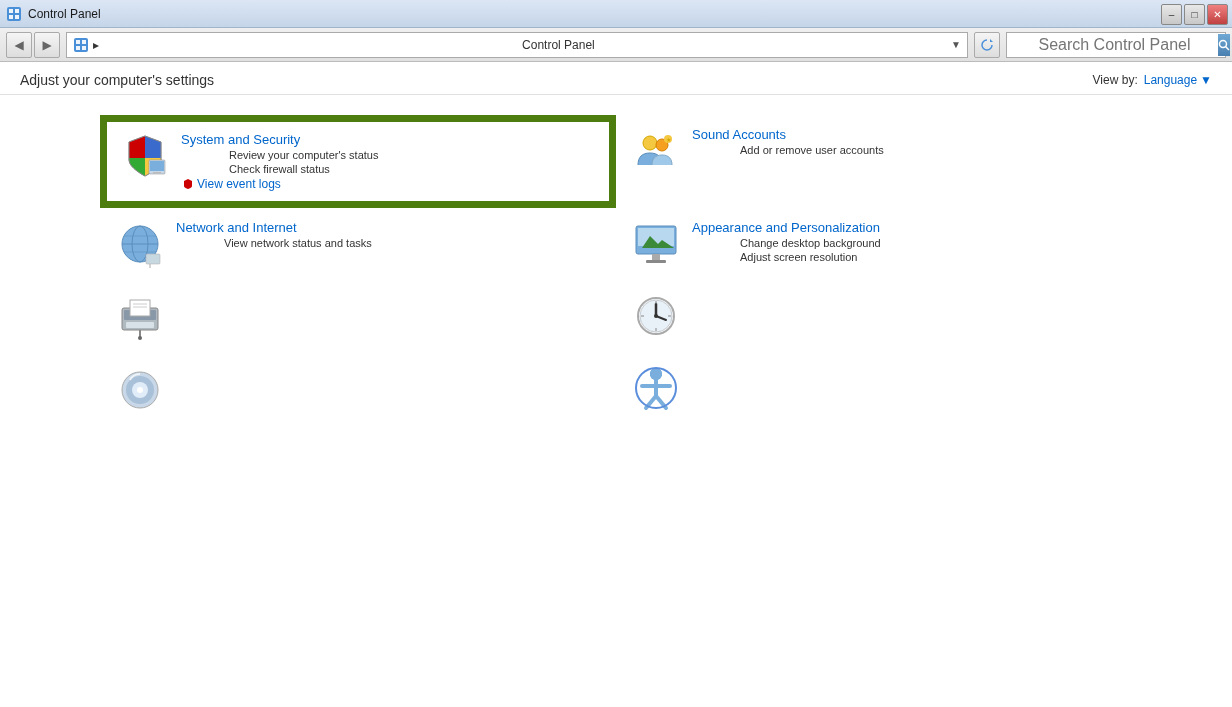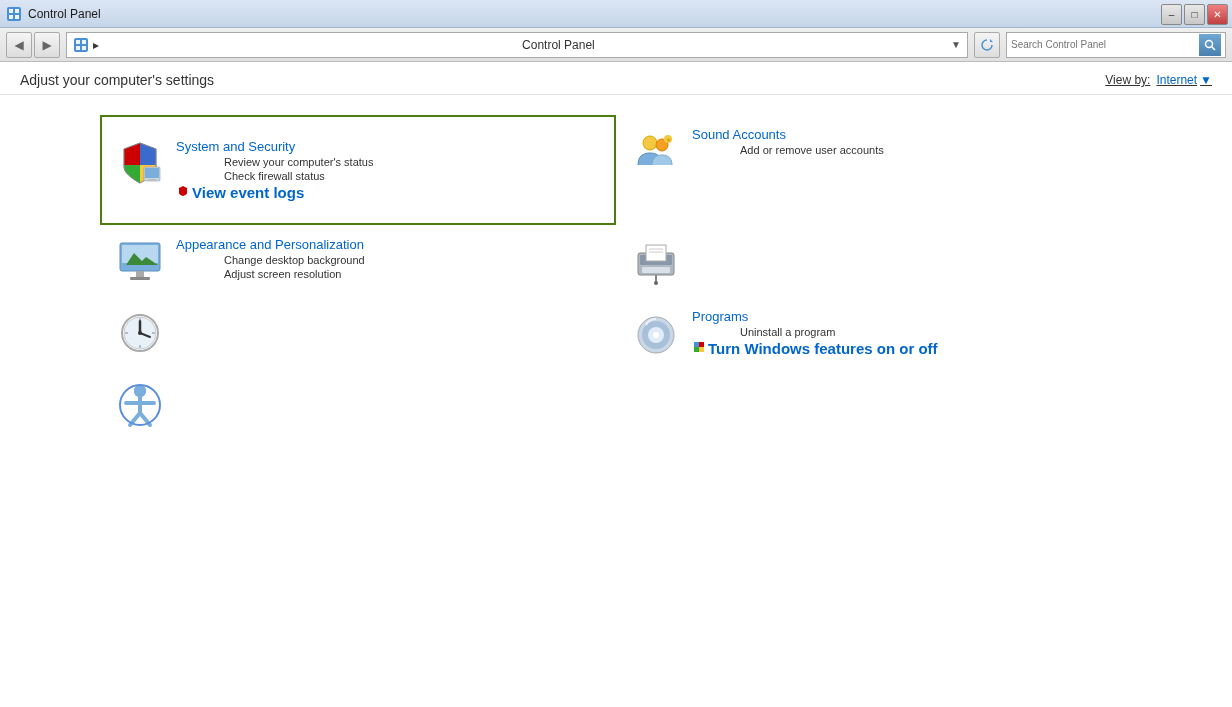--- a/index.html
+++ b/index.html
@@ -115,24 +115,25 @@
       align-items: center;
       background: white;
       border: 1px solid #aaa;
       height: 26px;
       width: 220px;
       padding: 0 4px;
     }
     .search-input {
       border: none;
       outline: none;
-      font-size: 10px;
+      font-size: 16px;
       color: #ef4444;
       flex: 1;
       background: transparent;
+      text-align: center;
     }
     .search-btn {
       width: 22px; height: 22px;
       background: linear-gradient(to bottom, #6fa8d4, #4a80b0);
       border: none;
       display: flex; align-items: center; justify-content: center;
       cursor: pointer;
       color: white;
       font-size: 10px;
     }
@@ -158,21 +159,20 @@
       font-size: 14px;
       font-weight: normal;
       color: #333;
     }
     .view-by {
       display: flex;
       align-items: center;
       gap: 6px;
       font-size: 12px;
       color: #333;
-      text-decoration: underline;
     }
     .view-by-dropdown {
       display: flex;
       align-items: center;
       gap: 3px;
       cursor: pointer;
       color: #0066cc;
     }
 
     
@@ -185,22 +185,22 @@
     }
 
     .category-item {
       display: flex;
       align-items: flex-start;
       padding: 12px 16px;
       cursor: pointer;
       gap: 12px;
     }
     .category-item.highlighted {
-      border: 2px solid #4d7c0f;
-      padding: 22px 14px;
+      border: 7px solid #4d7c0f;
+      padding: 10px 14px;
     }
     .category-icon {
       width: 48px;
       height: 48px;
       flex-shrink: 0;
       display: flex;
       align-items: center;
       justify-content: center;
     }
     .category-text {
@@ -209,28 +209,27 @@
       gap: 2px;
     }
     .category-title {
       font-size: 13px;
       color: #0066cc;
       font-weight: normal;
       text-decoration: none;
       cursor: pointer;
     }
     .category-link {
-      font-size: 15px;
+      font-size: 12px;
       color: #0066cc;
       text-decoration: none;
       cursor: pointer;
       display: flex;
-      align-items: flex-start;
+      align-items: flex-end;
       gap: 2px;
-      font-weight: bold;
     }
     .category-desc {
       font-size: 11px;
       color: #333;
       margin-left: 48px;
     }
 
     
     .small-icon {
       width: 14px;
@@ -296,21 +295,21 @@
     </div>
   </div>
 </div>
 
 <div class="main-content">
   <div class="content-header">
     <span class="adjust-settings-text">Adjust your computer's settings</span>
     <div class="view-by">
       <span>View by:</span>
       <div class="view-by-dropdown">
-        <span>Internet</span>
+        <span>Language</span>
         <span>▼</span>
       </div>
     </div>
   </div>
 
   <div class="categories">
 
     <div class="category-item highlighted">
       <div class="category-icon">
         <svg width="48" height="48" viewBox="0 0 48 48">
@@ -358,20 +357,39 @@
           <circle cx="36" cy="12" r="4" fill="#f5c842"></circle>
           <text x="34" y="15" font-size="6" fill="#d4a800">★</text>
         </svg>
       </div>
       <div class="category-text">
         <span class="category-title">Sound Accounts</span>
         <span class="category-desc">Add or remove user accounts</span>
       </div>
     </div>
 
+    <div class="category-item">
+      <div class="category-icon">
+        <svg width="48" height="48" viewBox="0 0 48 48">
+
+          <circle cx="24" cy="24" r="18" fill="#7aaedc" stroke="#5a8ebc" stroke-width="1"></circle>
+          <ellipse cx="24" cy="24" rx="8" ry="18" fill="none" stroke="#5a8ebc" stroke-width="1"></ellipse>
+          <line x1="6" y1="24" x2="42" y2="24" stroke="#5a8ebc" stroke-width="1"></line>
+          <line x1="8" y1="16" x2="40" y2="16" stroke="#5a8ebc" stroke-width="0.5"></line>
+          <line x1="8" y1="32" x2="40" y2="32" stroke="#5a8ebc" stroke-width="0.5"></line>
+
+          <rect x="30" y="34" width="14" height="10" rx="1" fill="#c8d8e0" stroke="#aaa" stroke-width="0.5"></rect>
+          <line x1="34" y1="44" x2="34" y2="48" stroke="#aaa" stroke-width="1"></line>
+        </svg>
+      </div>
+      <div class="category-text">
+        <span class="category-title">Network and Internet</span>
+        <span class="category-desc">View network status and tasks</span>
+      </div>
+    </div>
 
     <div class="category-item">
       <div class="category-icon">
         <svg width="48" height="48" viewBox="0 0 48 48">
 
           <rect x="4" y="6" width="40" height="28" rx="2" fill="#7aaedc" stroke="#5a8ebc" stroke-width="1"></rect>
           <rect x="6" y="8" width="36" height="24" fill="#b8d8f0"></rect>
 
           <rect x="6" y="26" width="36" height="6" fill="#7aaedc"></rect>
           <polygon points="10,28 18,16 26,24 30,20 42,28" fill="#3a8a3a"></polygon>
@@ -431,35 +449,20 @@
         <svg width="48" height="48" viewBox="0 0 48 48">
 
           <circle cx="24" cy="26" r="18" fill="#c8d8e8" stroke="#aaa" stroke-width="1"></circle>
           <circle cx="24" cy="26" r="14" fill="#a8c0d8"></circle>
           <circle cx="24" cy="26" r="8" fill="#e0ecf8"></circle>
           <circle cx="24" cy="26" r="3" fill="white"></circle>
 
           <path d="M14 16 C16 12 20 10 24 10" stroke="white" stroke-width="2" fill="none" opacity="0.7"></path>
         </svg>
       </div>
-      <div class="category-text">
-        <span class="category-title">Programs</span>
-        <span class="category-desc">Uninstall a program</span>
-        <span class="category-link">
-          <span class="small-icon">
-            <svg width="12" height="12" viewBox="0 0 12 12">
-              <rect x="1" y="1" width="5" height="5" fill="#4a90d9"></rect>
-              <rect x="6" y="1" width="5" height="5" fill="#cc0000"></rect>
-              <rect x="1" y="6" width="5" height="5" fill="#33aa33"></rect>
-              <rect x="6" y="6" width="5" height="5" fill="#f5c842"></rect>
-            </svg>
-          </span>
-          Turn Windows features on or off
-        </span>
-      </div>
     </div>
 
     <div class="category-item">
       <div class="category-icon">
         <svg width="48" height="48" viewBox="0 0 48 48">
 
           <circle cx="24" cy="10" r="6" fill="#4a90d9"></circle>
           <circle cx="24" cy="10" r="6" fill="#7aaedc"></circle>
 
           <line x1="10" y1="22" x2="38" y2="22" stroke="#7aaedc" stroke-width="4" stroke-linecap="round"></line>

